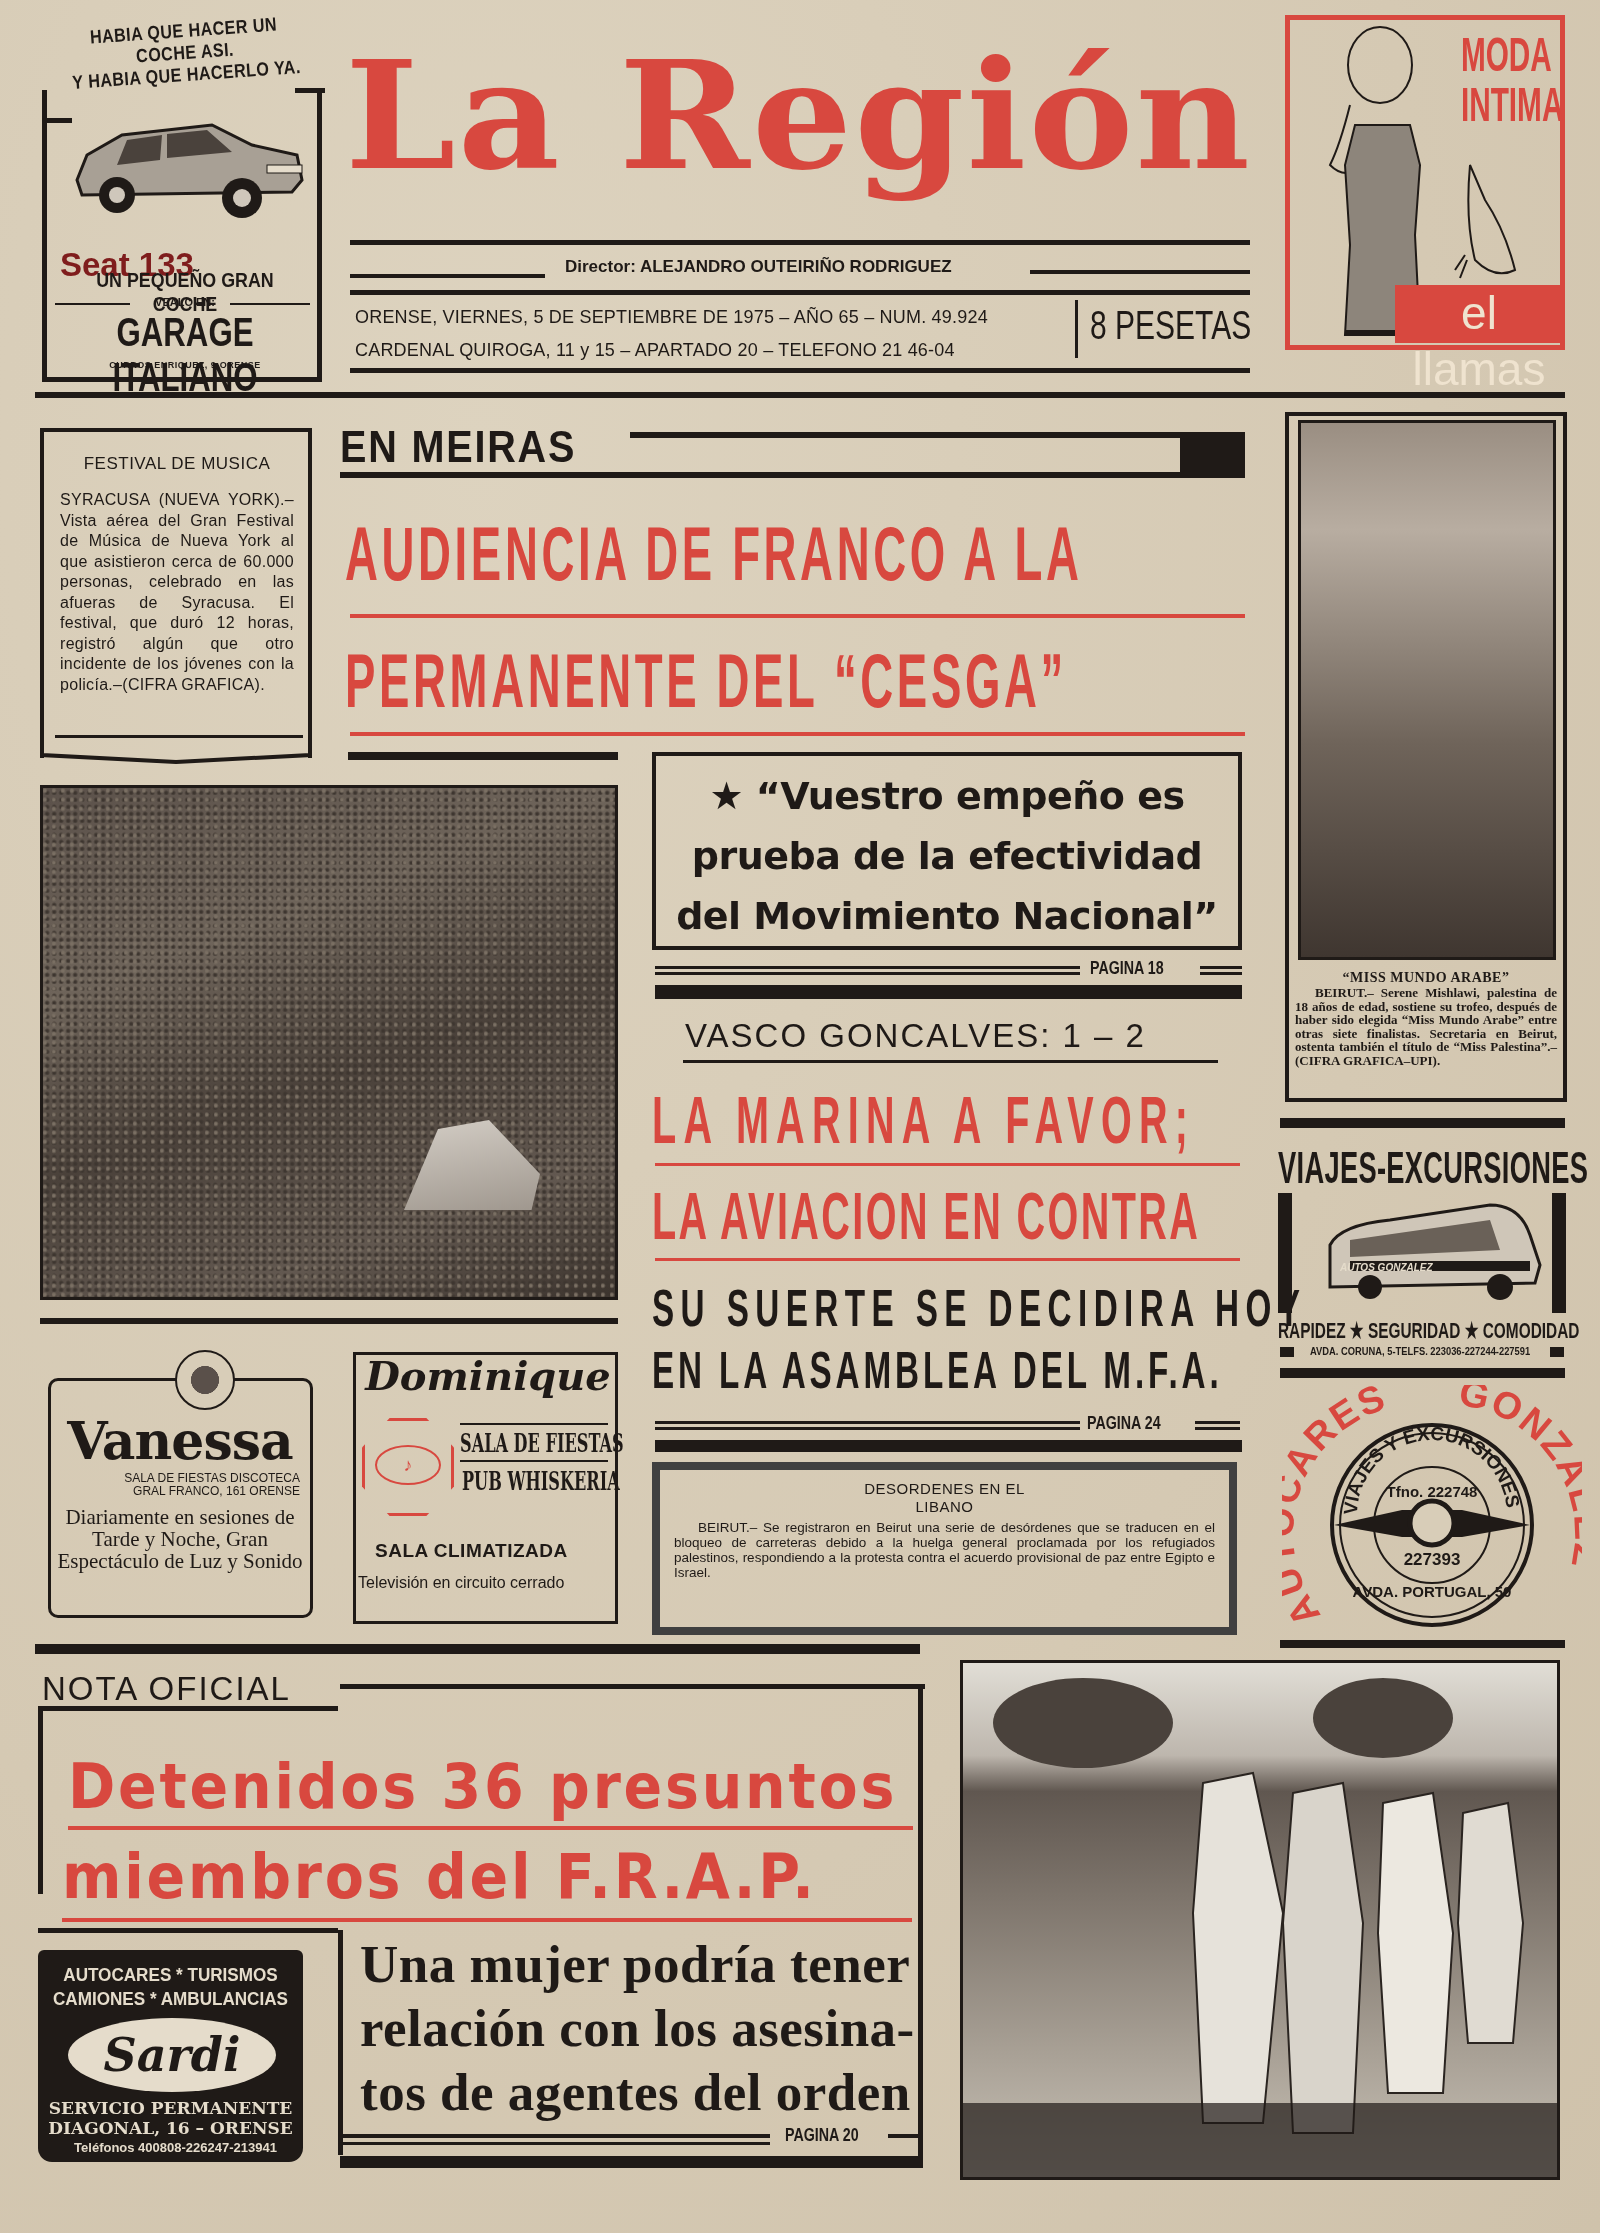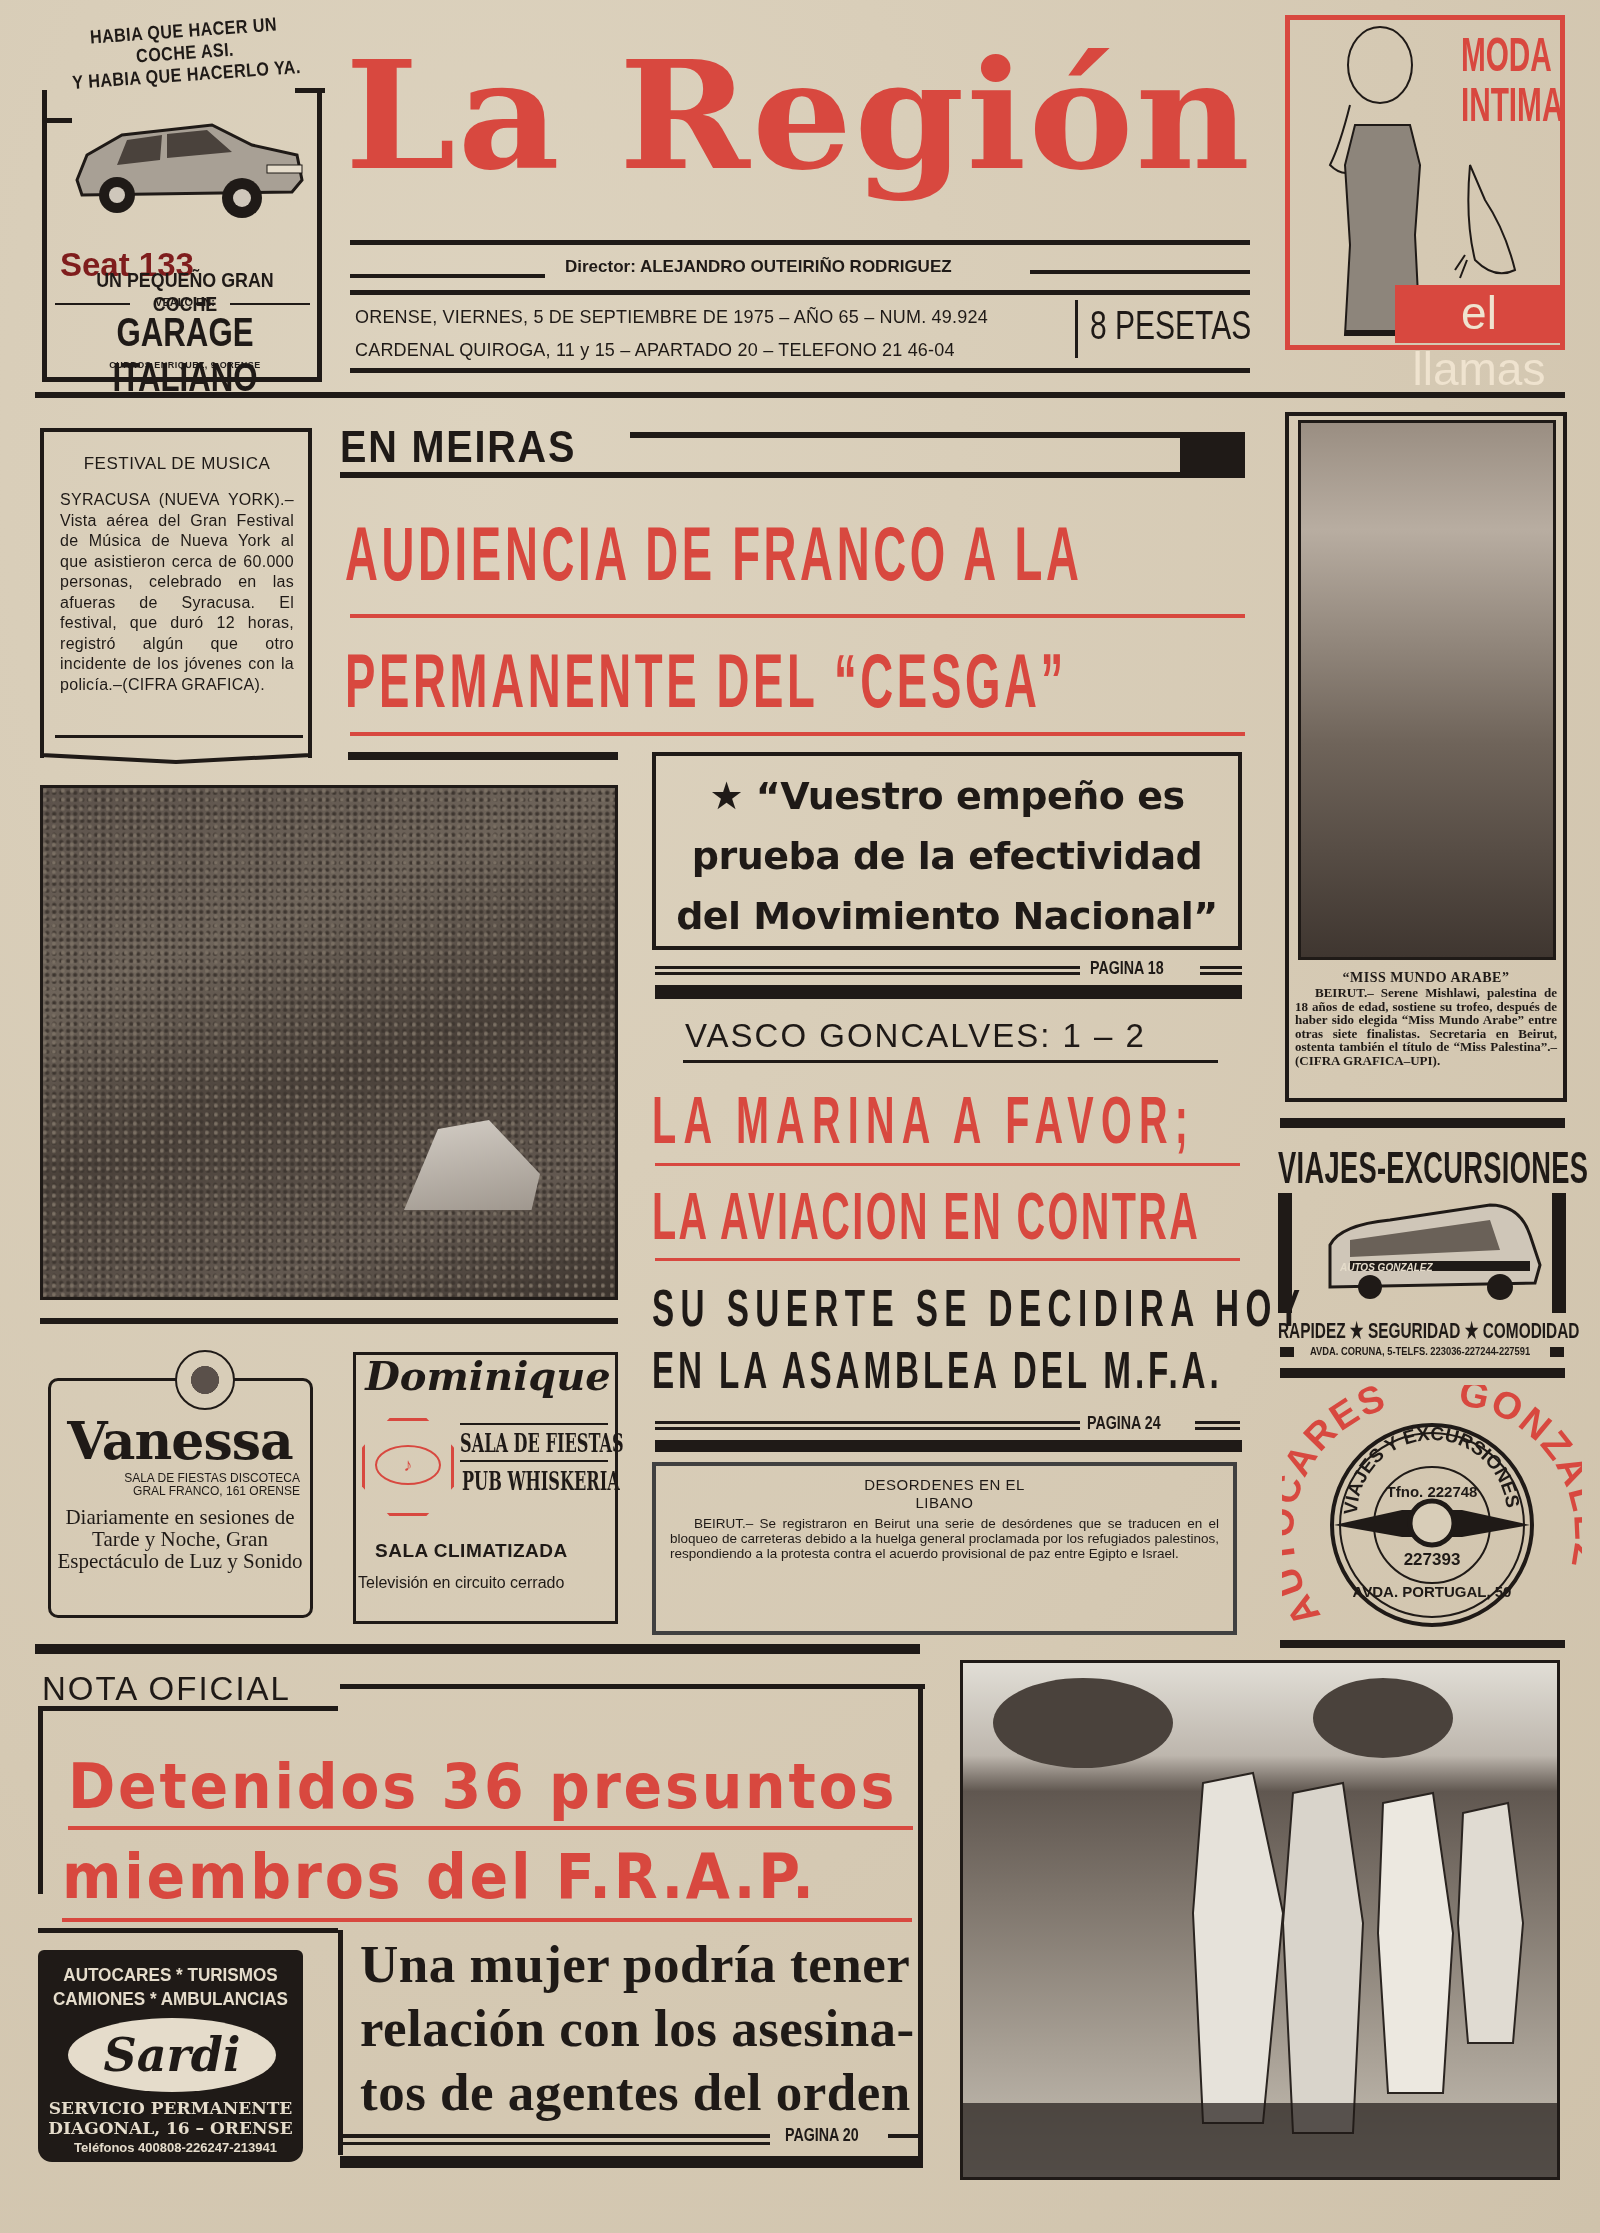--- a/index.html
+++ b/index.html
@@ -75,21 +75,21 @@
   
   .meiras-label { left: 340px; top: 422px; font-size: 44px; font-weight: bold; letter-spacing: 2px; transform: scaleX(0.9); transform-origin: left top; }
   .headline-red { font-size: 76px; font-weight: bold; color: #d8483f; letter-spacing: 6px; transform: scaleX(0.6); transform-origin: left top; white-space: nowrap; }
   .quote-box { left: 652px; top: 752px; width: 590px; height: 198px; border: 4px solid #1f1a17; padding: 10px 20px; }
   .quote-text { font-size: 38px; font-weight: bold; line-height: 60px; text-align: center; font-family: "DejaVu Sans", sans-serif; letter-spacing: -0.5px; }
   .pagina { font-size: 19px; font-weight: bold; transform: scaleX(0.75); transform-origin: left top; white-space: nowrap; }
   .vasco { left: 685px; top: 1017px; font-size: 33px; letter-spacing: 2px; }
   .mfa { font-size: 52px; font-weight: bold; letter-spacing: 4px; transform: scaleX(0.64); transform-origin: left top; white-space: nowrap; }
 
   
-  .lib-box { left: 652px; top: 1462px; width: 585px; height: 173px; border: 4px solid #404040; padding: 10px 14px; }
+  .lib-box { left: 652px; top: 1462px; width: 585px; height: 173px; border: 8px solid #404040; padding: 10px 14px; }
   .lib-title { font-size: 15px; text-align: center; line-height: 18px; letter-spacing: 0.5px; }
   .lib-body { font-size: 13.5px; line-height: 15px; text-align: justify; }
   .indent { text-indent: 24px; }
 
   
   .viajes-title { left: 1278px; top: 1143px; font-size: 44px; font-weight: bold; transform: scaleX(0.62); transform-origin: left top; white-space: nowrap; letter-spacing: 0.5px; }
   .bus { left: 1310px; top: 1195px; width: 245px; height: 110px; }
   .viajes-slogan { left: 1278px; top: 1318px; font-size: 22px; font-weight: bold; transform: scaleX(0.7); transform-origin: left top; white-space: nowrap; }
   .viajes-addr { left: 1310px; top: 1345px; font-size: 11px; font-weight: bold; transform: scaleX(0.85); transform-origin: left top; white-space: nowrap; }
 

